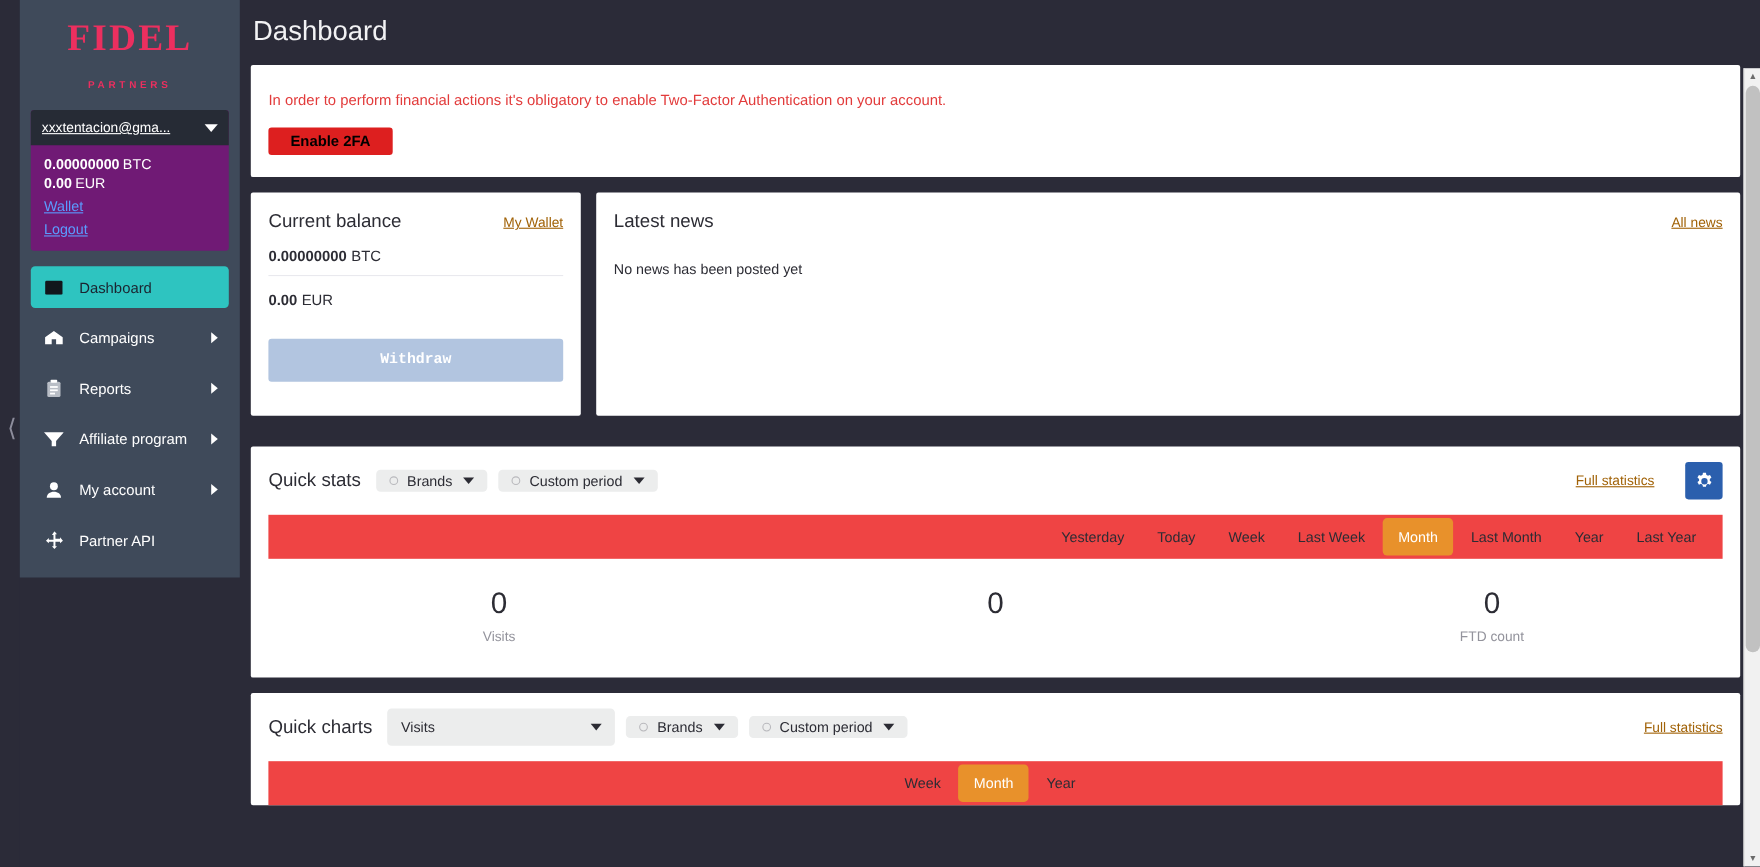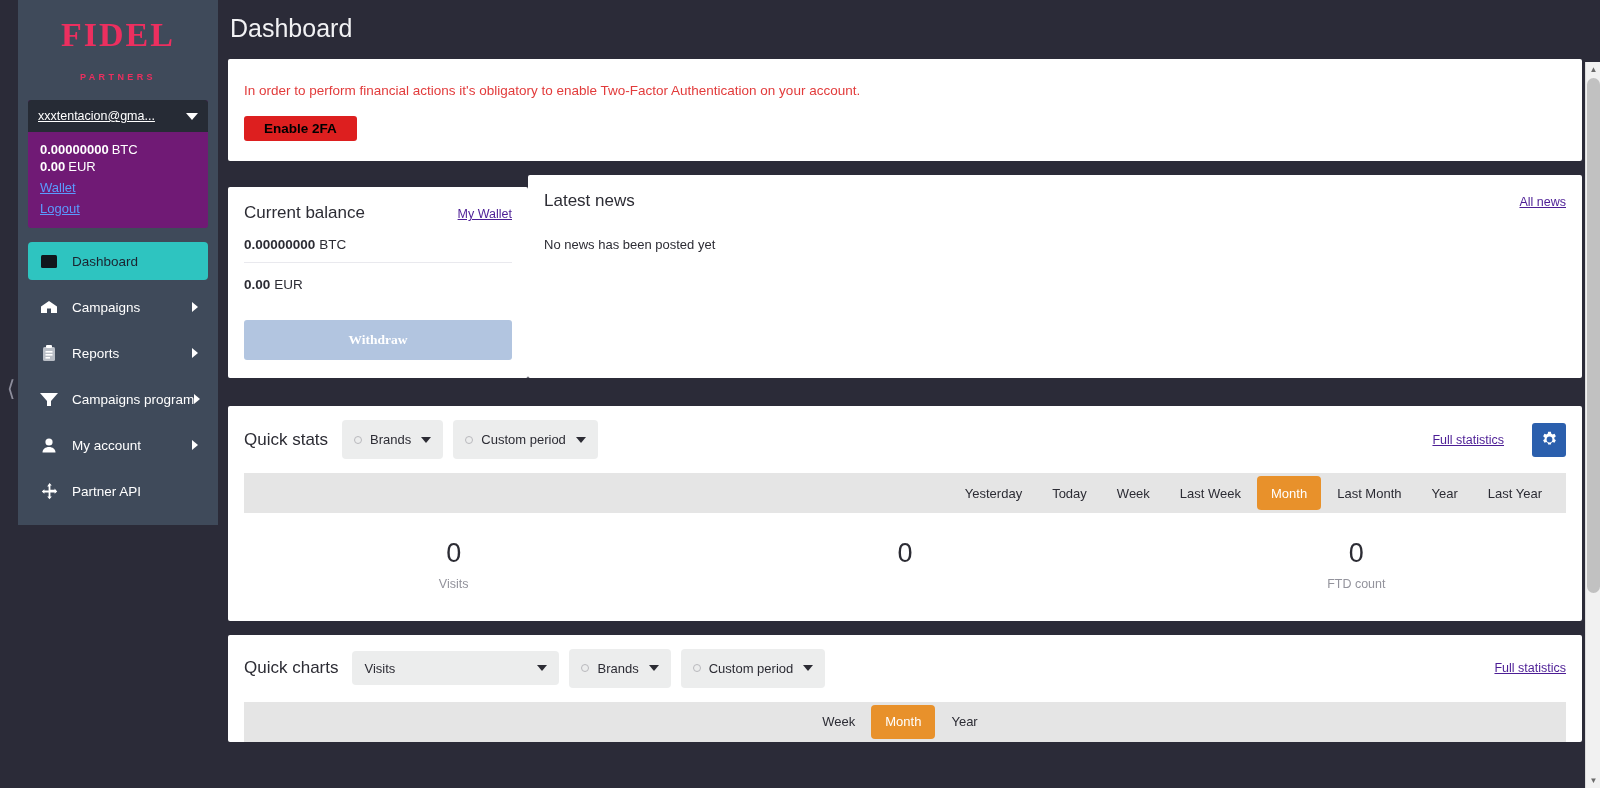--- a/index.html
+++ b/index.html
@@ -170,30 +170,30 @@
     font-size: 13.5px;
     font-weight: bold;
     border: none;
     border-radius: 3px;
     padding: 5px 20px;
     cursor: pointer;
     font-family: "Liberation Sans", sans-serif;
   }
 
   
-  .row2 { display: flex; margin-bottom: 14px; align-items: flex-end; }
+  .row2 { display: flex; gap: 14px; margin-bottom: 14px; }
   .card-balance { width: 300px; flex: 0 0 300px; padding: 16px 16px 18px 16px; }
   .card-news { flex: 1 1 auto; padding: 16px 16px 18px 16px; min-height: 203px; }
 
   .card-head {
     display: flex; align-items: baseline; justify-content: space-between;
   }
   .card-title { font-size: 17px; color: #2c2c34; font-weight: normal; }
   .link-blue {
-    color: #4c1d95;
+    color: #a16207;
     font-size: 12.5px;
     text-decoration: underline;
     cursor: pointer;
   }
   .bal-row {
     font-size: 13.5px; color: #2c2c34;
     padding: 14px 0 10px 0;
     border-bottom: 1px solid #e9e9ee;
   }
   .bal-row b { font-weight: bold; }
@@ -201,40 +201,40 @@
   .btn-withdraw {
     display: block; width: 100%;
     margin-top: 18px;
     background: #b2c5e0;
     color: #ffffff;
     font-size: 13.5px;
     font-weight: bold;
     border: none; border-radius: 3px;
     padding: 12px 0;
     cursor: not-allowed;
-    font-family: Liberation Serif, serif;
+    font-family: Liberation Mono, monospace;
   }
   .news-empty {
     margin-top: 26px;
     font-size: 13px;
     color: #2c2c34;
   }
 
   
   .qs-head {
     display: flex; align-items: center;
     padding: 14px 16px 10px 16px;
     gap: 10px;
   }
   .qs-title { font-size: 17px; color: #2c2c34; margin-right: 4px; white-space: nowrap; }
   .pill {
     background: #eceded;
     border: none;
     border-radius: 4px;
-    height: 39px;
+    height: 20px;
     padding: 0 12px;
     display: flex; align-items: center; gap: 8px;
     font-size: 13px; color: #2c2c34;
     cursor: pointer;
     font-family: "Liberation Sans", sans-serif;
     white-space: nowrap;
   }
   .radio-dot {
     width: 8px; height: 8px;
     border: 1px solid #b9b9bd;
@@ -268,21 +268,21 @@
     width: 34px; height: 34px;
     background: #2b5fad;
     border: none; border-radius: 3px;
     color: #ffffff;
     display: flex; align-items: center; justify-content: center;
     cursor: pointer;
     font-size: 16px;
   }
 
   .period-bar {
-    background: #e5e5e5;
+    background: #ef4444;
     margin: 4px 16px 0 16px;
     height: 40px;
     display: flex; align-items: center; justify-content: flex-end;
     gap: 2px;
     padding-right: 10px;
   }
   .period-bar.charts { justify-content: center; }
   .period-btn {
     background: transparent;
     border: none;
@@ -396,21 +396,21 @@
         <span class="nav-label">Reports</span>
         <span class="nav-arrow"></span>
       </div>
 
       <div class="nav-item">
         <span class="nav-icon">
           <svg width="18" height="14" viewBox="0 0 18 14">
               <path d="M0 1h18L11 9v5H7V9z" fill="#ffffff"></path>
             </svg>
         </span>
-        <span class="nav-label">Campaigns program</span>
+        <span class="nav-label">Affiliate program</span>
         <span class="nav-arrow"></span>
       </div>
 
       <div class="nav-item">
         <span class="nav-icon">
           <svg width="16" height="15" viewBox="0 0 16 15">
             <circle cx="8" cy="4" r="3.6" fill="#ffffff"></circle>
             <path d="M1.5 14.5c0-3.4 2.9-5.5 6.5-5.5s6.5 2.1 6.5 5.5z" fill="#ffffff"></path>
           </svg>
         </span>

